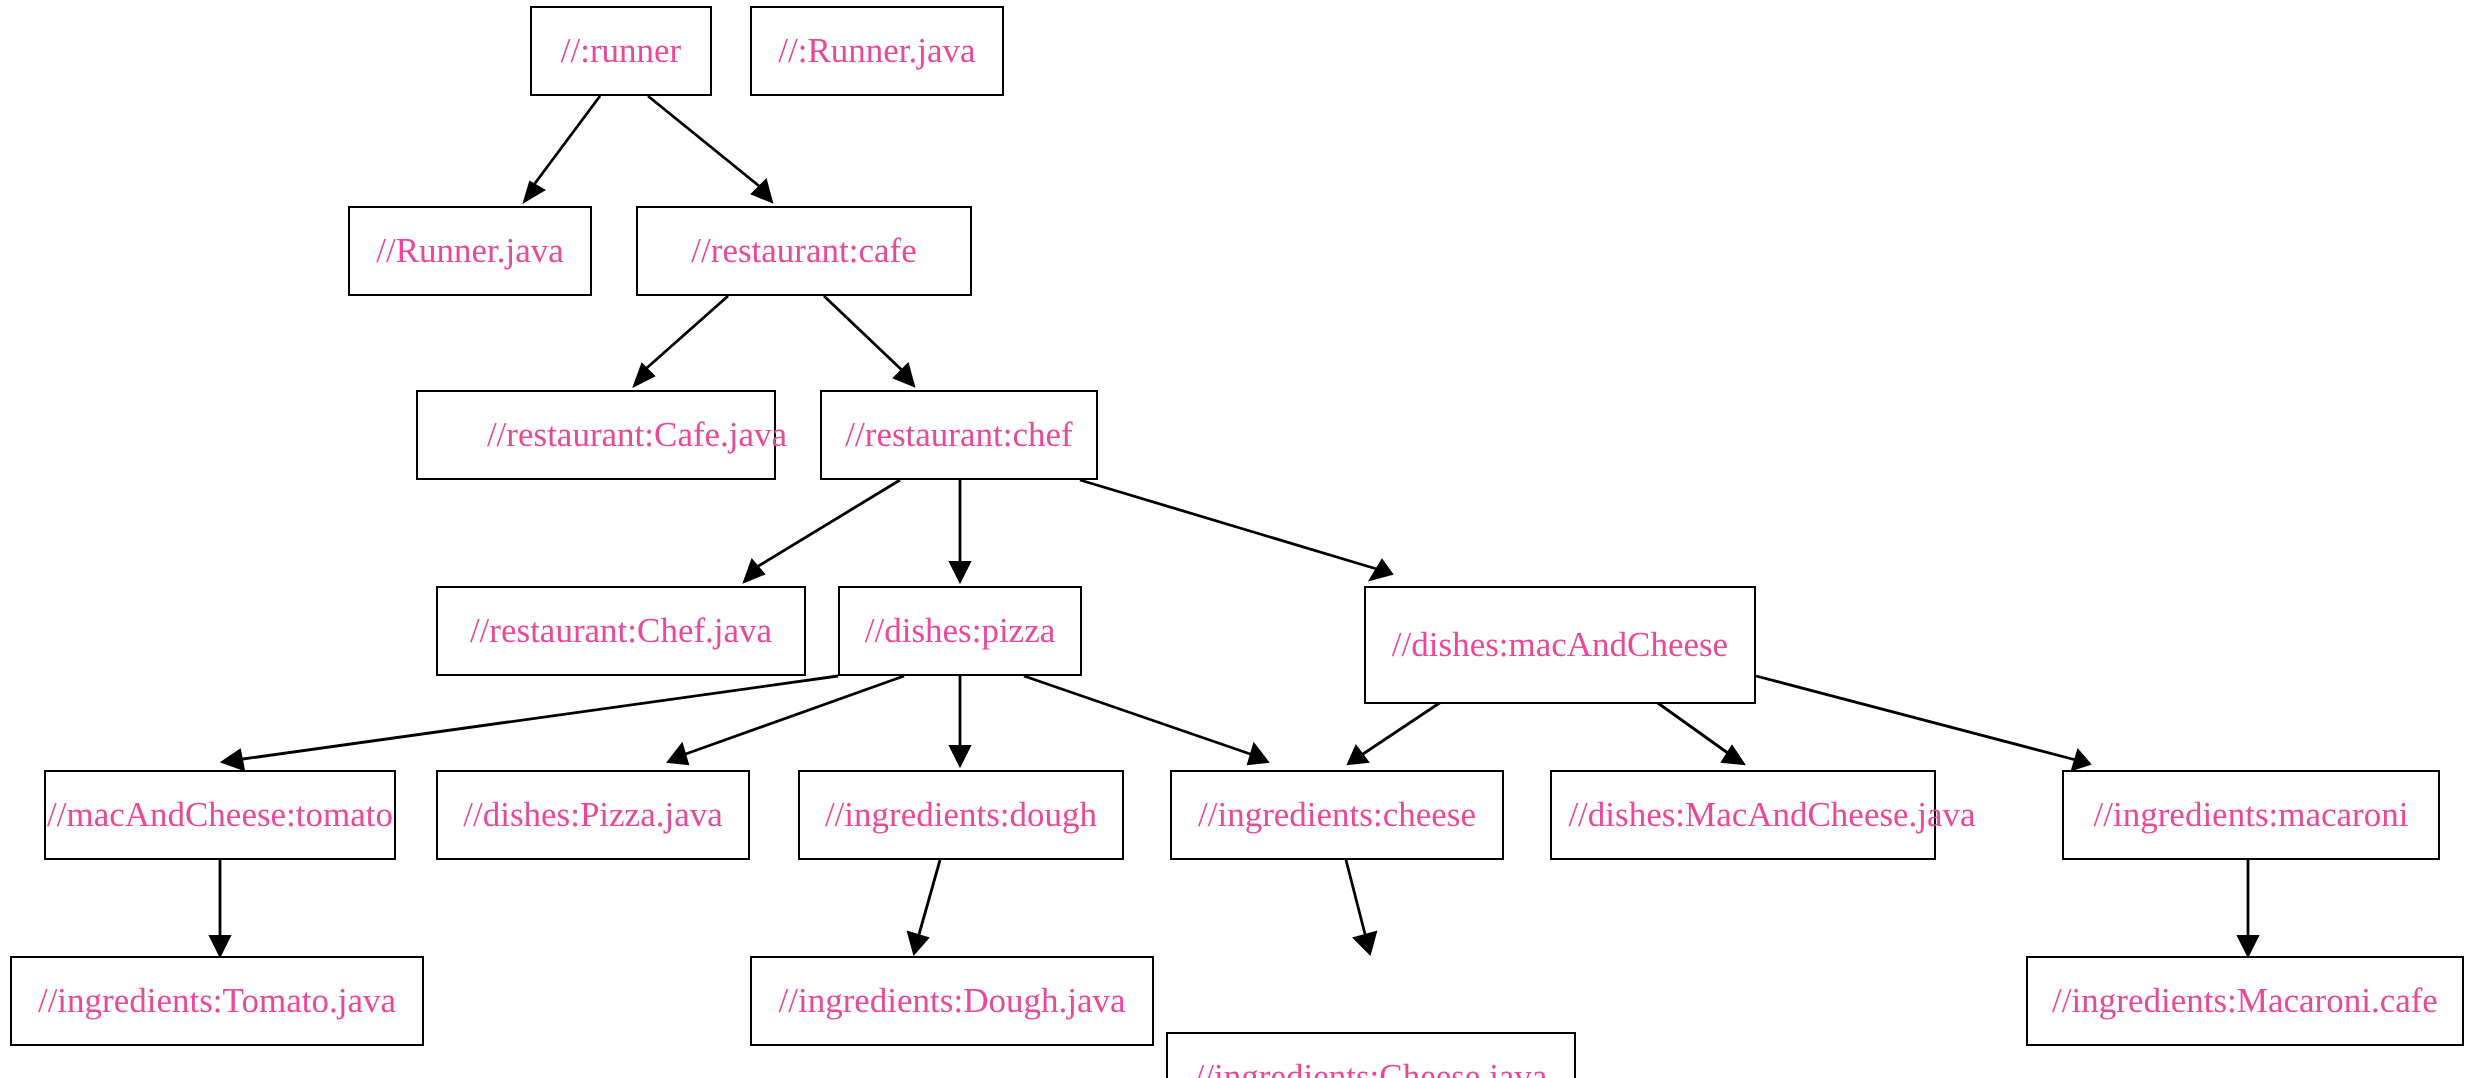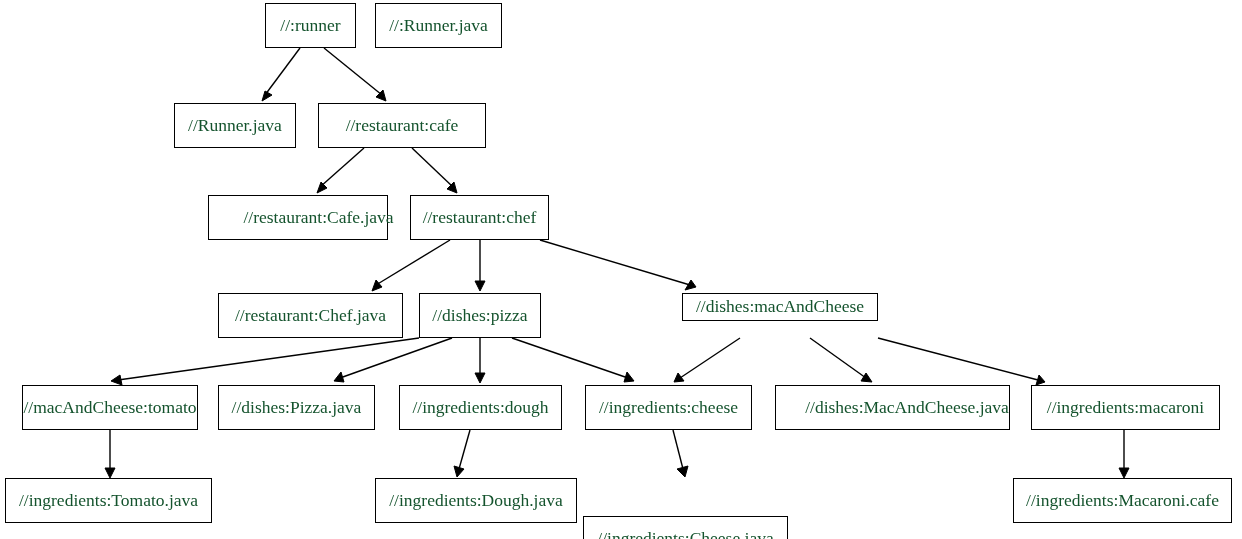--- a/index.html
+++ b/index.html
@@ -28,21 +28,21 @@
     position: absolute;
     box-sizing: border-box;
     border: 1px solid #000000;
     background: #ffffff;
     display: flex;
     align-items: center;
     justify-content: center;
     height: 45px;
     font-size: 17.5px;
     line-height: 1;
-    color: #14532d;
+    color: #ec4899;
     white-space: nowrap;
     letter-spacing: 0px;
   }
   .node-label {
     display: block;
     padding: 0 2px;
   }
 </style>
 </head>
 <body>
@@ -106,36 +106,36 @@
       </div>
       <div class="node" style="left: 410px; top: 195px; width: 139px; height: 45px; background: rgb(255, 255, 255); border-color: rgb(0, 0, 0);">
         <span class="node-label">//restaurant:chef</span>
       </div>
       <div class="node" style="left: 218px; top: 293px; width: 185px; height: 45px; background: rgb(255, 255, 255); border-color: rgb(0, 0, 0);">
         <span class="node-label">//restaurant:Chef.java</span>
       </div>
       <div class="node" style="left: 419px; top: 293px; width: 122px; height: 45px; background: rgb(255, 255, 255); border-color: rgb(0, 0, 0);">
         <span class="node-label">//dishes:pizza</span>
       </div>
-      <div class="node" style="left: 682px; top: 293px; width: 196px; height: 28px; background: rgb(255, 255, 255); border-color: rgb(0, 0, 0);">
+      <div class="node" style="left: 682px; top: 293px; width: 196px; height: 59px; background: rgb(255, 255, 255); border-color: rgb(0, 0, 0);">
         <span class="node-label">//dishes:macAndCheese</span>
       </div>
       <div class="node" style="left: 22px; top: 385px; width: 176px; height: 45px; background: rgb(255, 255, 255); border-color: rgb(0, 0, 0);">
         <span class="node-label">//macAndCheese:tomato</span>
       </div>
       <div class="node" style="left: 218px; top: 385px; width: 157px; height: 45px; background: rgb(255, 255, 255); border-color: rgb(0, 0, 0);">
         <span class="node-label">//dishes:Pizza.java</span>
       </div>
       <div class="node" style="left: 399px; top: 385px; width: 163px; height: 45px; background: rgb(255, 255, 255); border-color: rgb(0, 0, 0);">
         <span class="node-label">//ingredients:dough</span>
       </div>
       <div class="node" style="left: 585px; top: 385px; width: 167px; height: 45px; background: rgb(255, 255, 255); border-color: rgb(0, 0, 0);">
         <span class="node-label">//ingredients:cheese</span>
       </div>
-      <div class="node" style="left: 775px; top: 385px; width: 235px; height: 45px; background: rgb(255, 255, 255); border-color: rgb(0, 0, 0); padding-left: 29px;">
+      <div class="node" style="left: 775px; top: 385px; width: 193px; height: 45px; background: rgb(255, 255, 255); border-color: rgb(0, 0, 0); padding-left: 29px;">
         <span class="node-label">//dishes:MacAndCheese.java</span>
       </div>
       <div class="node" style="left: 1031px; top: 385px; width: 189px; height: 45px; background: rgb(255, 255, 255); border-color: rgb(0, 0, 0);">
         <span class="node-label">//ingredients:macaroni</span>
       </div>
       <div class="node" style="left: 5px; top: 478px; width: 207px; height: 45px; background: rgb(255, 255, 255); border-color: rgb(0, 0, 0);">
         <span class="node-label">//ingredients:Tomato.java</span>
       </div>
       <div class="node" style="left: 359px; top: 478px; width: 202px; height: 45px; background: rgb(255, 255, 255); border-color: rgb(0, 0, 0); margin-left: 16px;">
         <span class="node-label">//ingredients:Dough.java</span>

